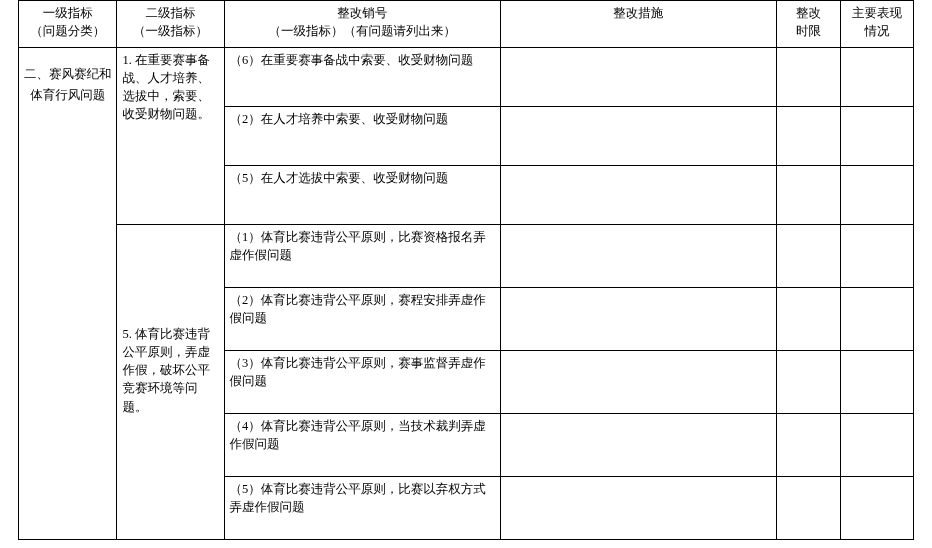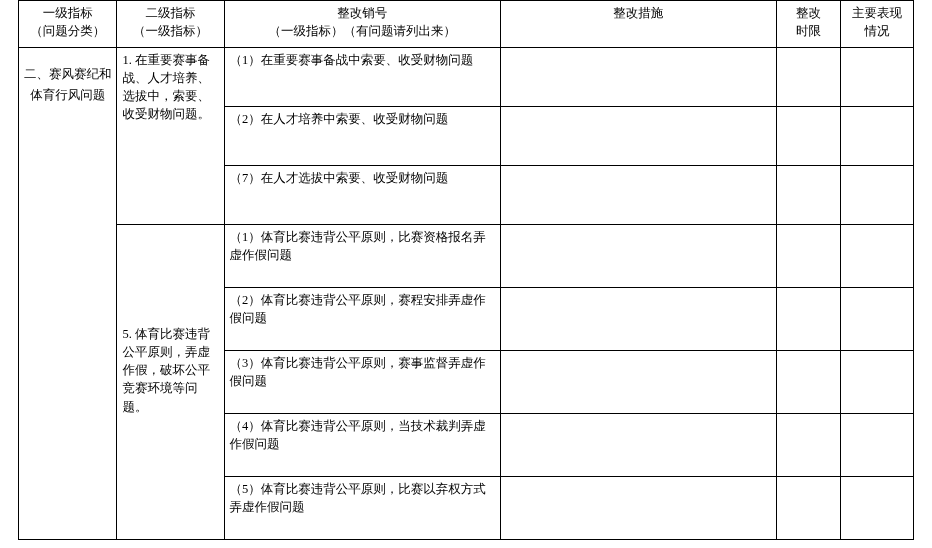--- a/index.html
+++ b/index.html
@@ -122,39 +122,39 @@
     <tbody>
 
       <tr>
         <td class="lvl1" rowspan="8">
           <span class="wrap">二、赛风赛纪和体育行风问题</span>
         </td>
         <td class="lvl2" rowspan="3">
           <span>1. 在重要赛事备战、人才培养、选拔中，索要、收受财物问题。</span>
         </td>
         <td class="lvl3" style="height:52px">
-          <span>（1）在重要赛事备战中索要、收受财物问题</span>
+          <span>（6）在重要赛事备战中索要、收受财物问题</span>
         </td>
         <td class="blank"></td>
         <td class="blank"></td>
         <td class="blank"></td>
       </tr>
 
       <tr>
         <td class="lvl3" style="height:52px">
           <span>（2）在人才培养中索要、收受财物问题</span>
         </td>
         <td class="blank"></td>
         <td class="blank"></td>
         <td class="blank"></td>
       </tr>
 
       <tr>
         <td class="lvl3" style="height:52px">
-          <span>（7）在人才选拔中索要、收受财物问题</span>
+          <span>（5）在人才选拔中索要、收受财物问题</span>
         </td>
         <td class="blank"></td>
         <td class="blank"></td>
         <td class="blank"></td>
       </tr>
 
       <tr>
         <td class="lvl2" rowspan="5" style="padding-top:100px">
           <span>5. 体育比赛违背公平原则，弄虚作假，破坏公平竞赛环境等问题。</span>
         </td>

